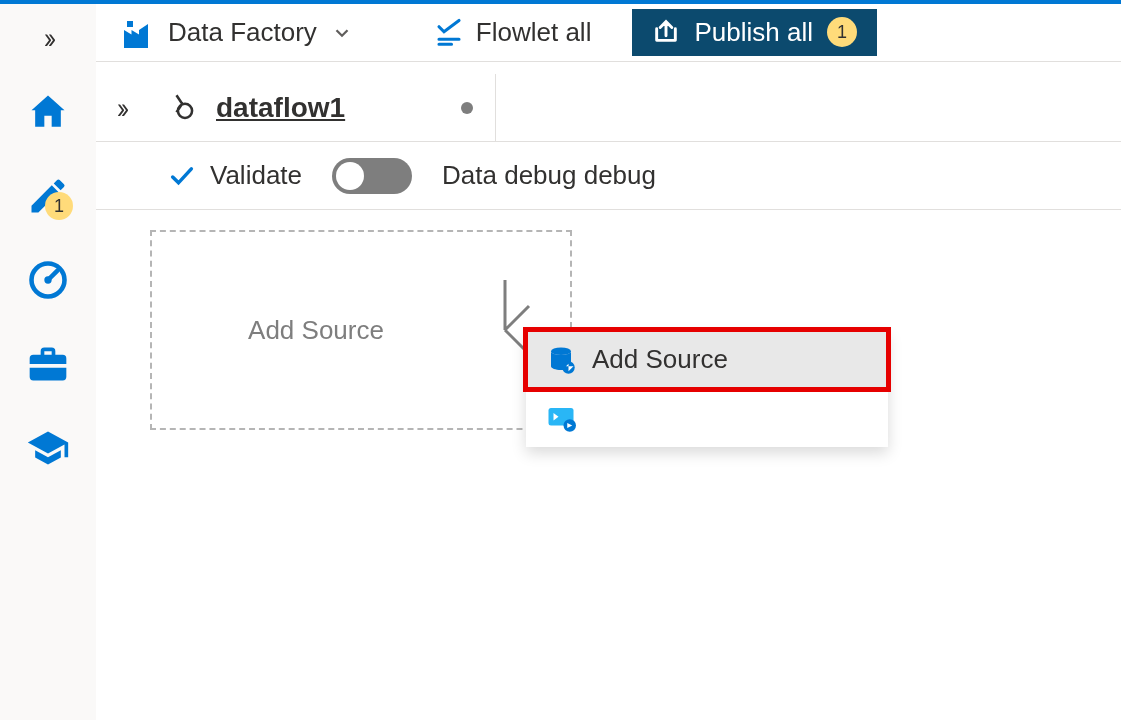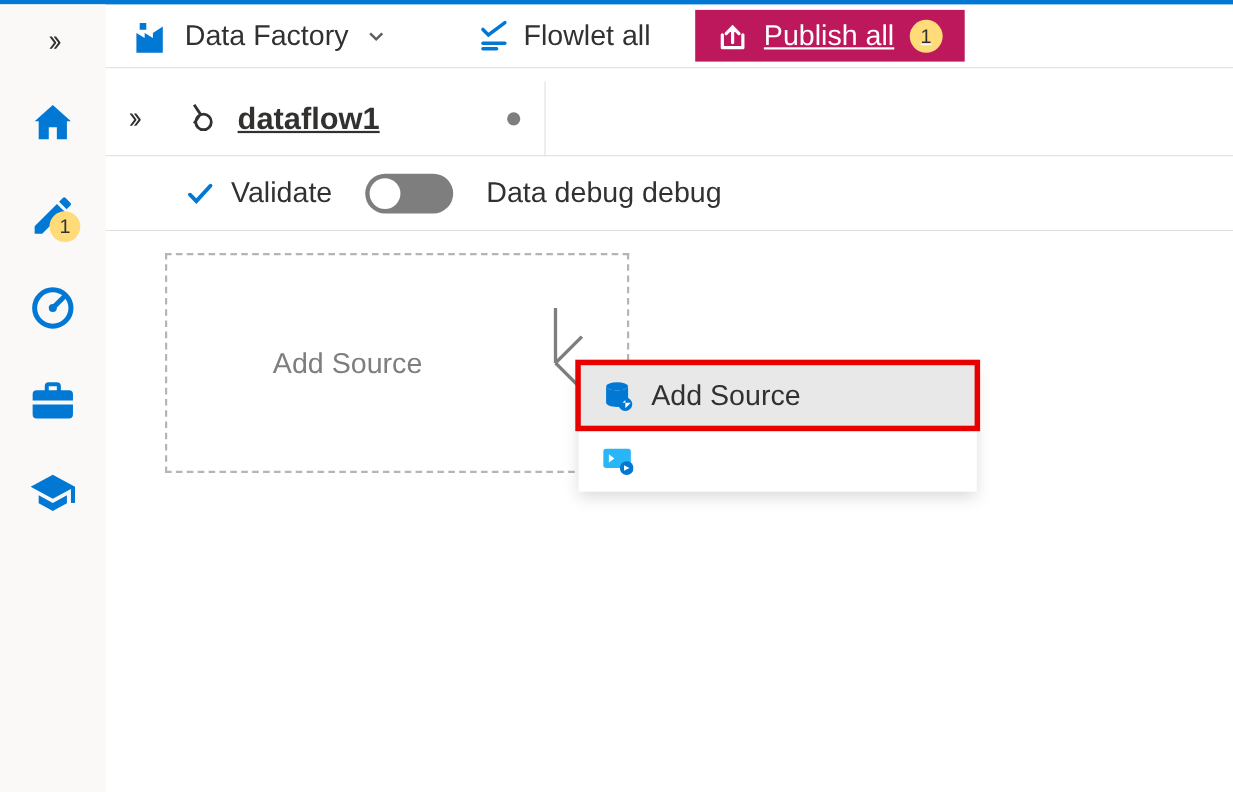--- a/index.html
+++ b/index.html
@@ -7,21 +7,21 @@
     .chevrons { font-size: 24px; color: #323130; transform: scaleY(1.2); letter-spacing: -4px; }
     .left-rail { position: absolute; left: 0; top: 4px; width: 96px; height: 716px; background: #faf9f8; display: flex; flex-direction: column; align-items: center; padding-top: 14px; gap: 24px; }
     .rail-collapse { height: 40px; display: flex; align-items: center; justify-content: center; cursor: pointer; }
     .rail-item { width: 70px; height: 60px; display: flex; align-items: center; justify-content: center; cursor: pointer; position: relative; }
     .rail-item.active { border-left: none; }
     .rail-badge { position: absolute; bottom: 6px; right: 10px; width: 28px; height: 28px; border-radius: 50%; background: #ffdb7a; display: flex; align-items: center; justify-content: center; font-size: 18px; color: #323130; }
     .top-bar { position: absolute; left: 96px; top: 4px; right: 0; height: 58px; display: flex; align-items: center; padding: 0 22px; gap: 23px; border-bottom: 1px solid #e1dfdd; }
     .breadcrumb { display: flex; align-items: center; gap: 14px; font-size: 26px; min-width: 220px; }
     .chev-down { color: #605e5c; }
     .validate-all { display: flex; align-items: center; gap: 12px; font-size: 26px; padding: 0 18px; cursor: pointer; margin-left: 40px; }
-    .publish-btn { display: flex; align-items: flex-end; gap: 14px; background: #be185d; color: #fff; font-size: 26px; padding: 8px 20px; cursor: pointer; border: none; text-decoration: underline; }
+    .publish-btn { display: flex; align-items: flex-start; gap: 14px; background: #0c4a6e; color: #fff; font-size: 26px; padding: 8px 20px; cursor: pointer; border: none; }
     .publish-badge { width: 30px; height: 30px; border-radius: 50%; background: #ffdb7a; color: #323130; display: flex; align-items: center; justify-content: center; font-size: 18px; }
     .content { position: absolute; left: 96px; top: 74px; right: 0; bottom: 0; }
     .tab-header { display: flex; align-items: center; height: 68px; border-bottom: 1px solid #e1dfdd; }
     .panel-collapse { width: 50px; height: 68px; display: flex; align-items: center; justify-content: center; cursor: pointer; }
     .tab { display: flex; align-items: center; gap: 14px; padding: 0 22px; height: 68px; border-right: 1px solid #e1dfdd; min-width: 350px; }
     .tab-label { font-size: 28px; font-weight: 600; text-decoration: underline; }
     .dirty-dot { width: 12px; height: 12px; border-radius: 50%; background: #7e7e7e; margin-left: auto; }
     .sub-bar { display: flex; align-items: center; height: 68px; padding-left: 72px; gap: 30px; border-bottom: 1px solid #e1dfdd; }
     .validate-btn { display: flex; align-items: flex-end; gap: 14px; font-size: 26px; cursor: pointer; }
     .toggle { width: 80px; height: 36px; border-radius: 18px; background: #7e7e7e; position: relative; cursor: pointer; }

